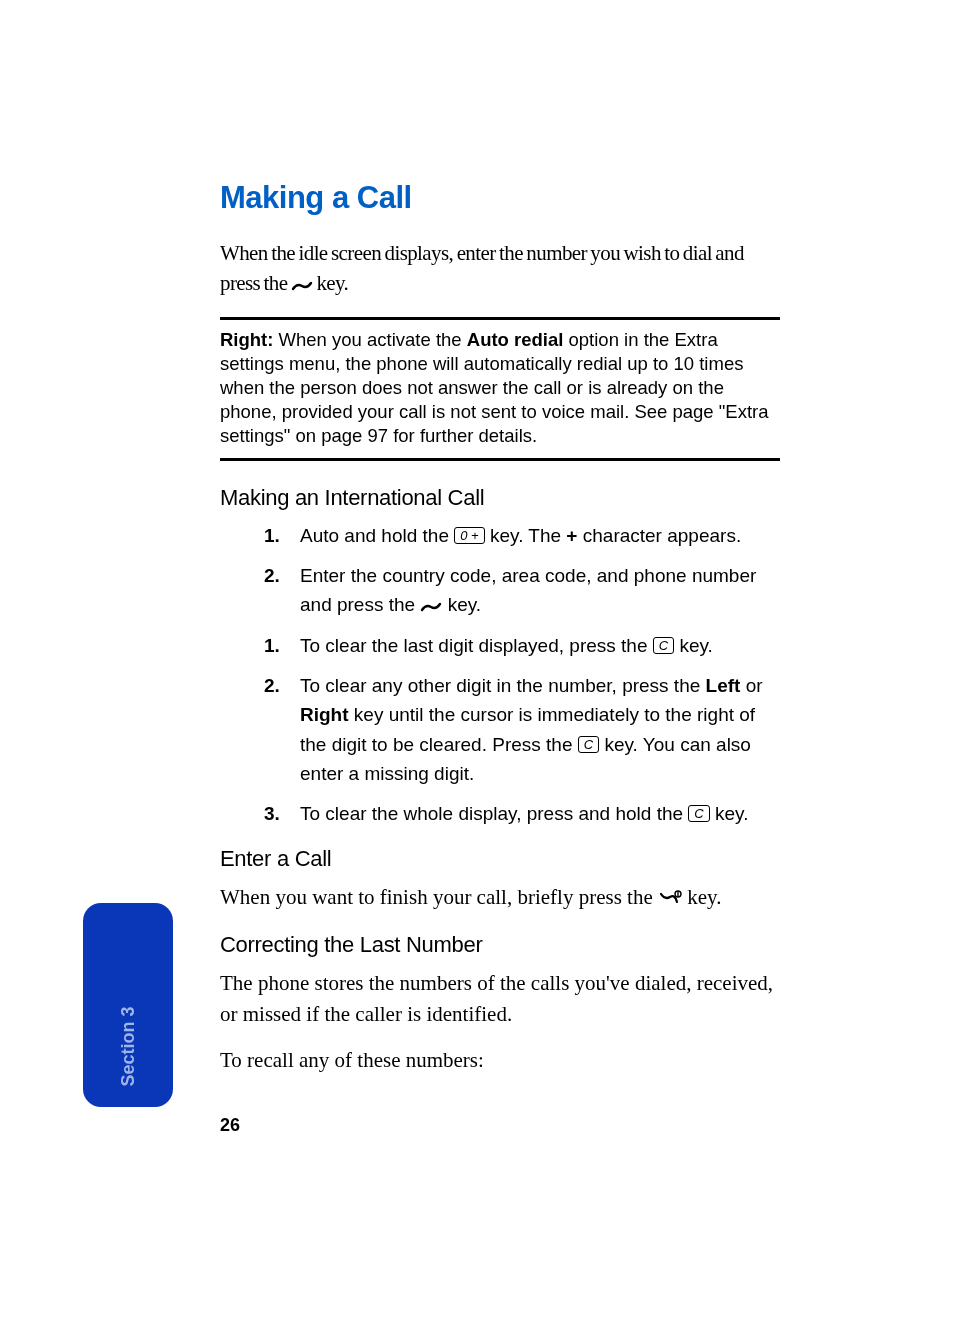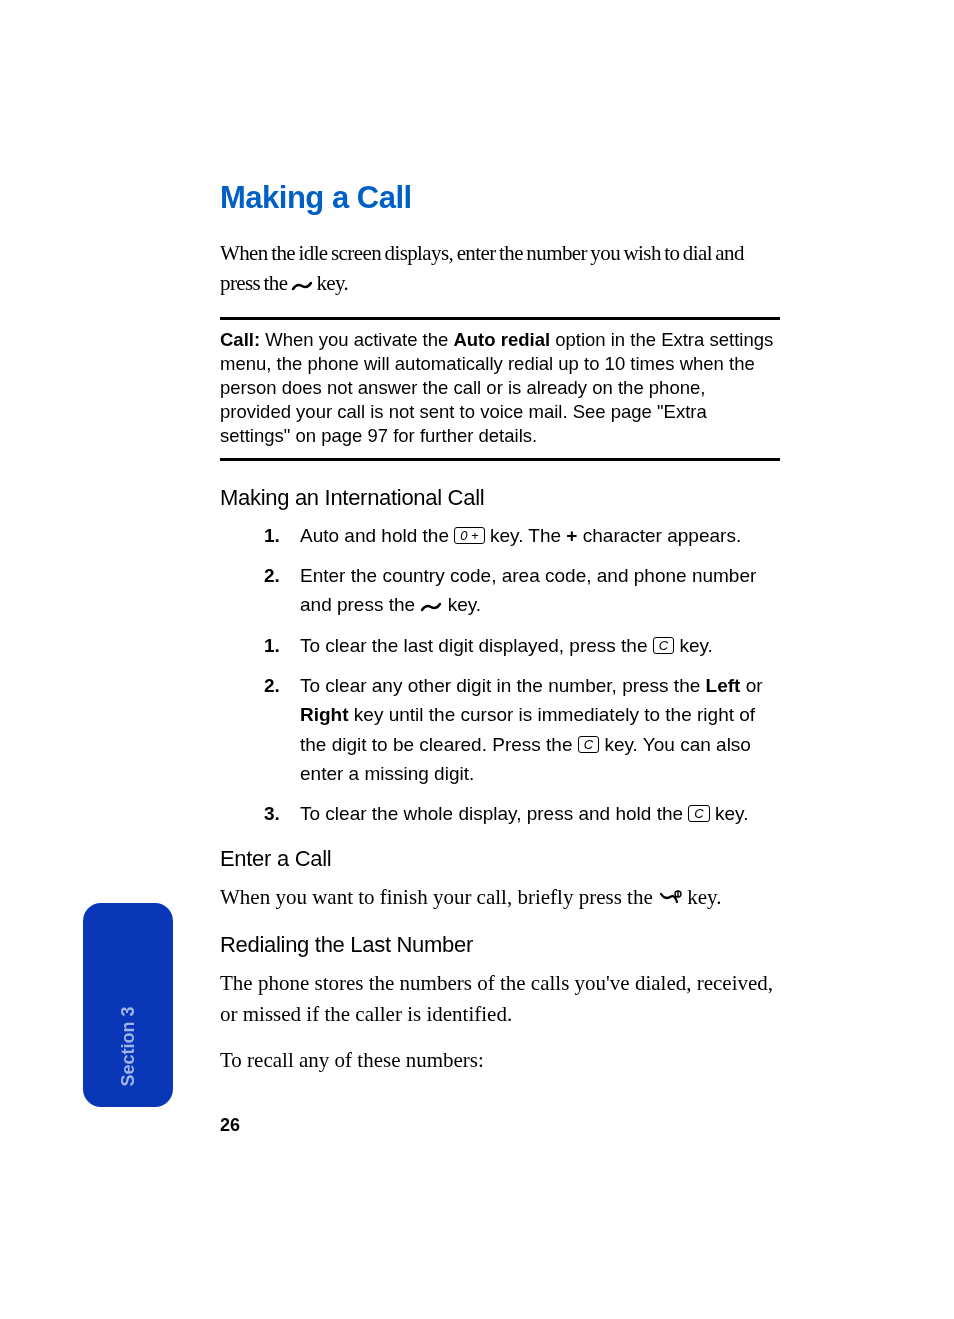--- a/index.html
+++ b/index.html
@@ -140,21 +140,21 @@
     <span>When the idle screen displays, enter the number you wish to dial and press the </span>
     <span class="send-icon">
       <svg width="22" height="12" viewBox="0 0 22 12">
           <path d="M2 9 Q 6 3 11 6 Q 16 9 20 3" stroke="#000" stroke-width="2.4" fill="none" stroke-linecap="round"></path>
         </svg>
     </span>
     <span> key.</span>
   </p>
 
   <div class="note-block">
-    <b>Call:</b><span> When you activate the </span><b>Auto redial</b><span> option in the Extra settings menu, the phone will automatically redial up to 10 times when the person does not answer the call or is already on the phone, provided your call is not sent to voice mail. See page "Extra settings" on page 97 for further details.</span>
+    <b>Right:</b><span> When you activate the </span><b>Auto redial</b><span> option in the Extra settings menu, the phone will automatically redial up to 10 times when the person does not answer the call or is already on the phone, provided your call is not sent to voice mail. See page "Extra settings" on page 97 for further details.</span>
   </div>
 
   <h2 class="sub">Making an International Call</h2>
   <ol class="steps">
     <li>
       <span class="num">1.</span>
       <span>Auto and hold the </span>
       <span class="key-box">0 +</span>
       <span> key. The </span>
       <span class="bold">+</span>
@@ -203,19 +203,19 @@
     <span class="end-icon">
       <svg width="24" height="16" viewBox="0 0 24 16">
         <path d="M3 4 Q 7 10 12 7 Q 17 4 19 12" stroke="#000" stroke-width="2.2" fill="none" stroke-linecap="round"></path>
         <circle cx="20" cy="4" r="3" fill="none" stroke="#000" stroke-width="1.4"></circle>
         <line x1="20" y1="1.2" x2="20" y2="6.8" stroke="#000" stroke-width="1.4"></line>
       </svg>
     </span>
     <span> key.</span>
   </p>
 
-  <h2 class="sub">Redialing the Last Number</h2>
+  <h2 class="sub">Correcting the Last Number</h2>
   <p class="serif">The phone stores the numbers of the calls you've dialed, received, or missed if the caller is identified.</p>
   <p class="serif">To recall any of these numbers:</p>
 
 </div>
 
 <div class="page-number">26</div>
 
 </body></html>

